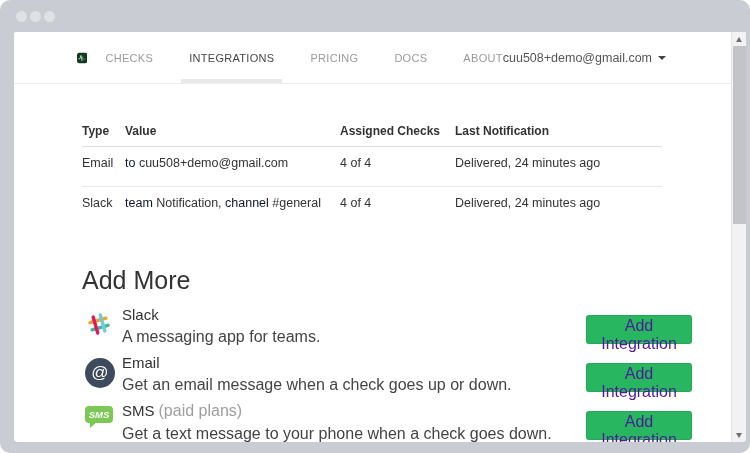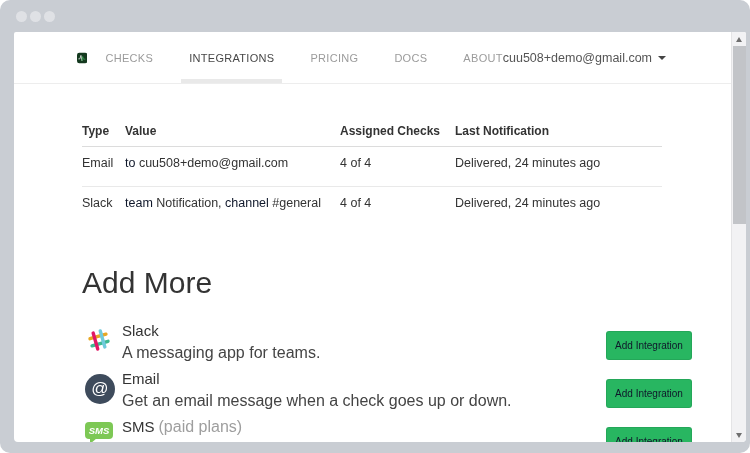--- a/index.html
+++ b/index.html
@@ -33,29 +33,29 @@
   
   .content{padding:40px 54px 0 68px;}
   table.integrations{border-collapse:collapse;width:580px;font-size:12.5px;color:#333;table-layout:fixed;}
   table.integrations th{text-align:left;font-weight:bold;padding:0 0 8px;border-bottom:1px solid #dcdcdc;font-size:12px;color:#333;}
   table.integrations td{padding:9px 0 16px;border-bottom:1px solid #e9e9e9;vertical-align:top;}
   table.integrations tr.data-row:last-child td{border-bottom:none;}
   th.assigned{text-align:center;}
   td.assigned{text-align:left;vertical-align:middle;padding:0;}
   .muted{color:#0f172a;}
 
-  .add-more-title{font-size:30px;font-weight:400;color:#333;margin:40px 0 20px;}
+  .add-more-title{font-size:25px;font-weight:400;color:#333;margin:40px 0 9px;}
 
   .int-row{display:flex;min-height:43px;margin-bottom:5px;}
   .int-icon-box{width:40px;flex:0 0 40px;padding:6px 0 0 3px;}
   .int-text{flex:1;padding-top:2px;}
   .int-title{font-size:15px;color:#333;}
   .int-suffix{font-size:16px;color:#9e9e9e;margin-left:4px;}
   .int-desc{font-size:16px;color:#444;margin-top:5px;}
-  .add-btn{margin-left:auto;margin-top:11px;flex:0 0 auto;width:86px;height:29px;background:var(--accent-green);color:#0f172a;font-size:10px;border:1px solid rgba(0,0,0,0.08);border-radius:3px;cursor:pointer;font-family:inherit;}
+  .add-btn{margin-left:auto;margin-top:11px;flex:0 0 auto;width:106px;height:29px;background:var(--accent-green);color:#4c1d95;font-size:16px;border:1px solid rgba(0,0,0,0.08);border-radius:3px;cursor:pointer;font-family:inherit;}
 
   
   .email-circle{width:30px;height:30px;border-radius:50%;background:var(--email-navy);color:#fff;font-size:17px;text-align:center;line-height:29px;}
   .sms-wrap{position:relative;width:28px;height:24px;}
   .sms-bubble{width:28px;height:17px;background:var(--sms-green);border-radius:4px;color:#fff;font-size:9.5px;font-weight:bold;font-style:italic;text-align:center;line-height:17px;}
   .sms-tail{position:absolute;left:5px;top:16px;width:0;height:0;border-top:6px solid var(--sms-green);border-right:7px solid transparent;}
 
   
   .scrollbar{position:absolute;top:0;right:0;width:15px;height:100%;background:#f2f2f4;border-left:1px solid #e4e4e6;}
   .sb-btn{position:absolute;left:0;width:14px;height:14px;display:flex;align-items:center;justify-content:center;cursor:pointer;}
@@ -162,20 +162,21 @@
 
       <div class="int-row">
         <div class="int-icon-box">
           <div class="sms-wrap">
             <div class="sms-bubble">SMS</div>
             <div class="sms-tail"></div>
           </div>
         </div>
         <div class="int-text">
           <div class="int-title"><span>SMS</span><span class="int-suffix">(paid plans)</span></div>
+          <div class="int-desc">Get a text message to your phone when a check goes down.</div>
         </div>
         <button class="add-btn">Add Integration</button>
       </div>
 
     </div>
 
     <div class="scrollbar">
       <div class="sb-btn up">
           <span class="tri-up"></span>
         </div>

